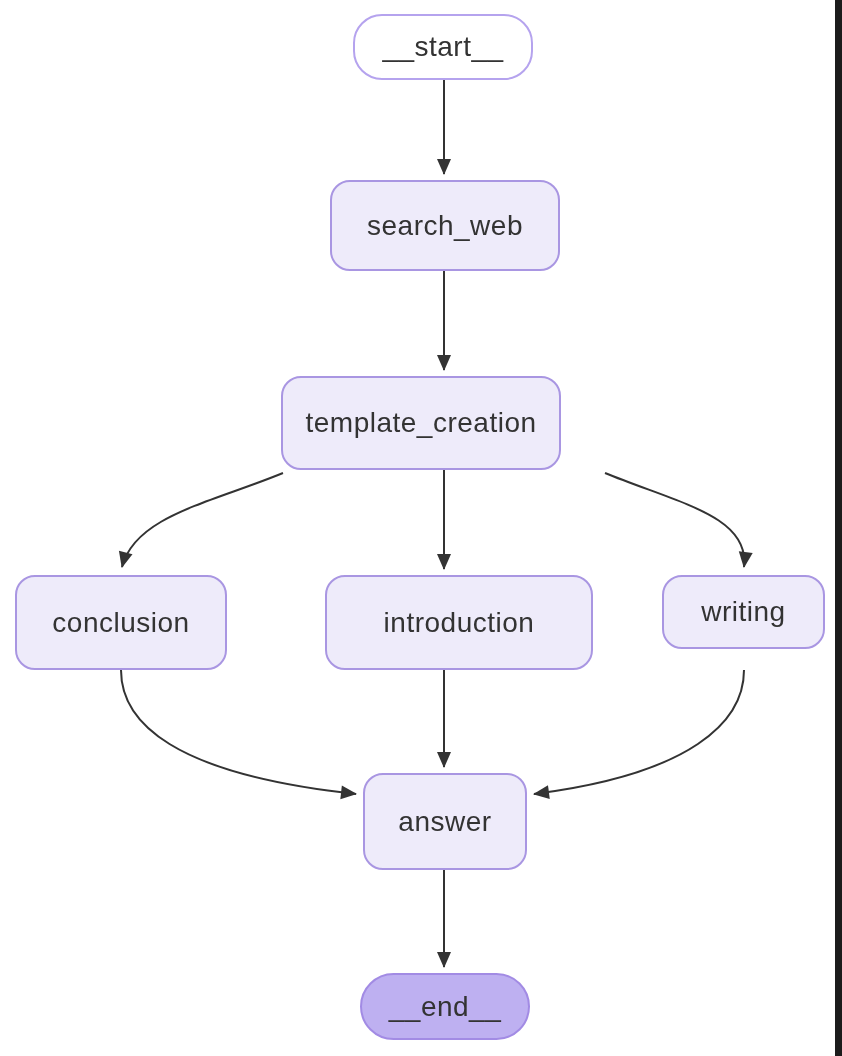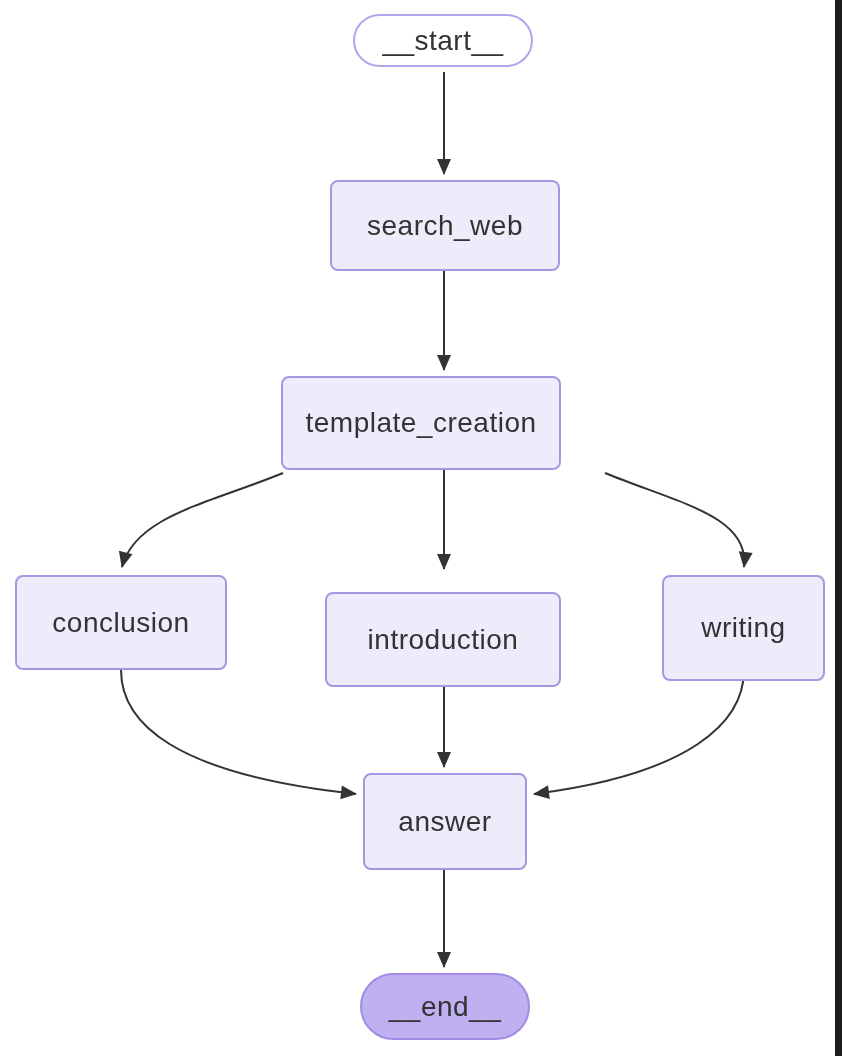--- a/index.html
+++ b/index.html
@@ -33,34 +33,34 @@
     z-index: 2;
     box-sizing: border-box;
     display: flex;
     align-items: center;
     justify-content: center;
     font-size: 28px;
     letter-spacing: 0.5px;
     color: var(--text, #333333);
     background: var(--node-fill, #eeebfa);
     border: 2.5px solid var(--node-border, #a996e2);
-    border-radius: 8px;
+    border-radius: 20px;
     white-space: nowrap;
   }
   #node-start {
-    left: 353px; top: 14px; width: 180px; height: 53px;
+    left: 353px; top: 14px; width: 180px; height: 66px;
     border-radius: 29px;
     background: var(--start-fill, #ffffff);
     border-color: var(--start-border, #b5a3ee);
   }
   #node-search-web        { left: 330px; top: 180px; width: 230px; height: 91px; }
   #node-template-creation { left: 281px; top: 376px; width: 280px; height: 94px; }
   #node-conclusion        { left: 15px;  top: 575px; width: 212px; height: 95px; text-align: center; }
-  #node-introduction      { left: 325px; top: 575px; width: 236px; height: 95px; margin-top: 17px; }
-  #node-writing           { left: 662px; top: 575px; width: 163px; height: 106px; }
+  #node-introduction      { left: 325px; top: 575px; width: 268px; height: 95px; }
+  #node-writing           { left: 662px; top: 575px; width: 163px; height: 74px; }
   #node-answer            { left: 363px; top: 773px; width: 164px; height: 97px; }
   #node-end {
     left: 360px; top: 973px; width: 170px; height: 67px;
     border-radius: 34px;
     background: var(--end-fill, #beb0f1);
     border-color: var(--end-border, #a28be4);
   }
 </style>
 </head>
 <body>

